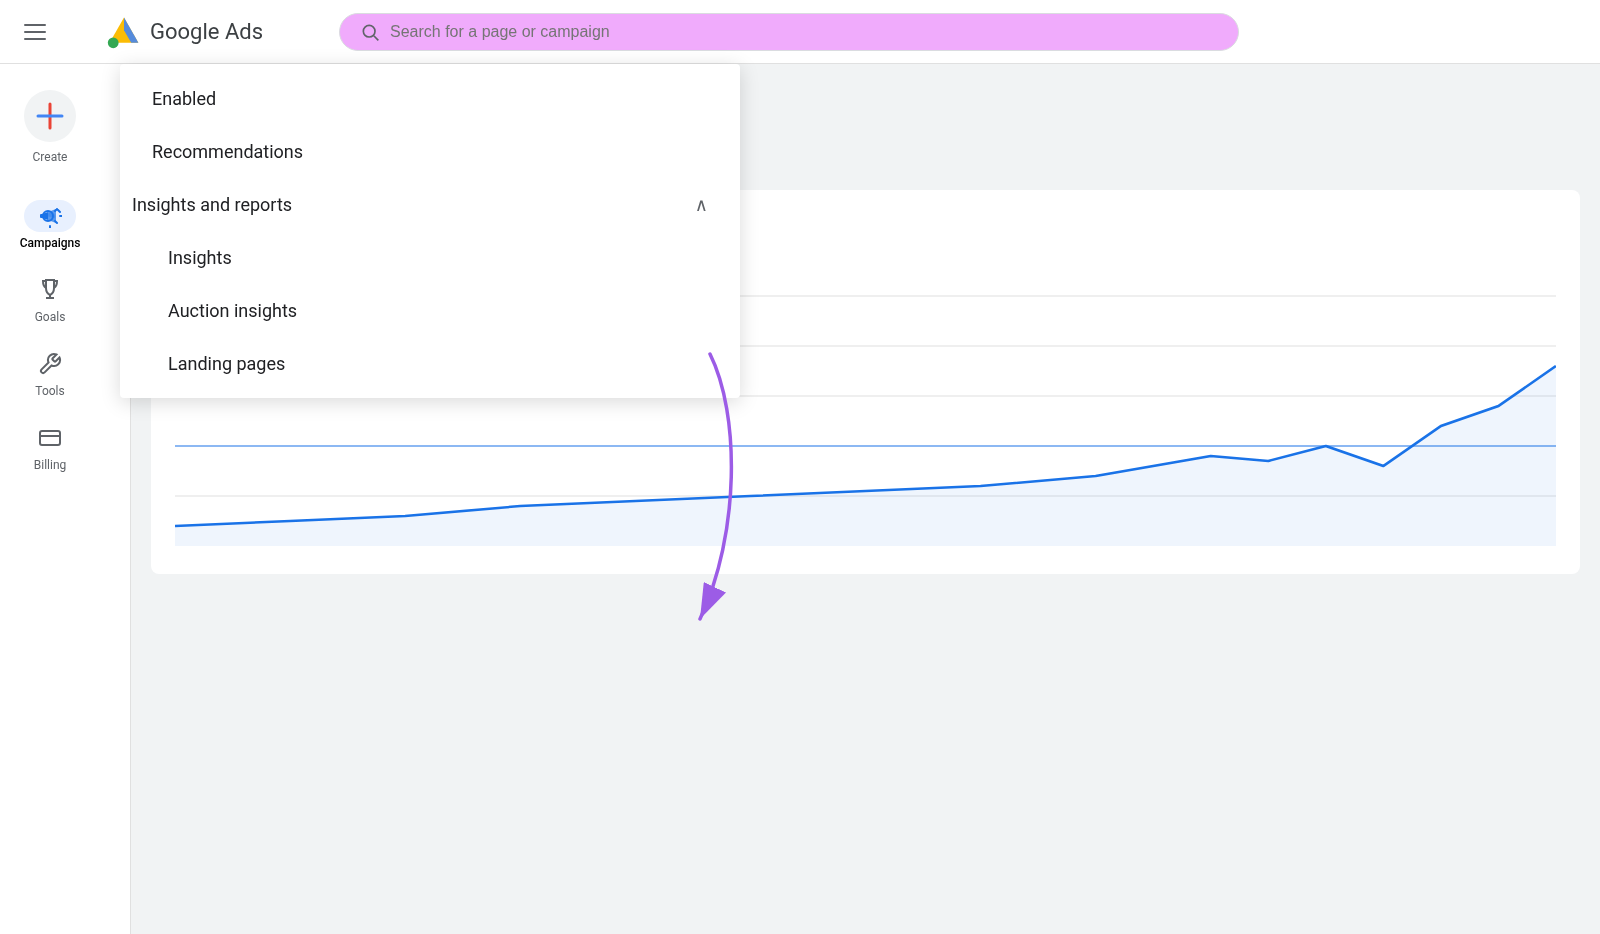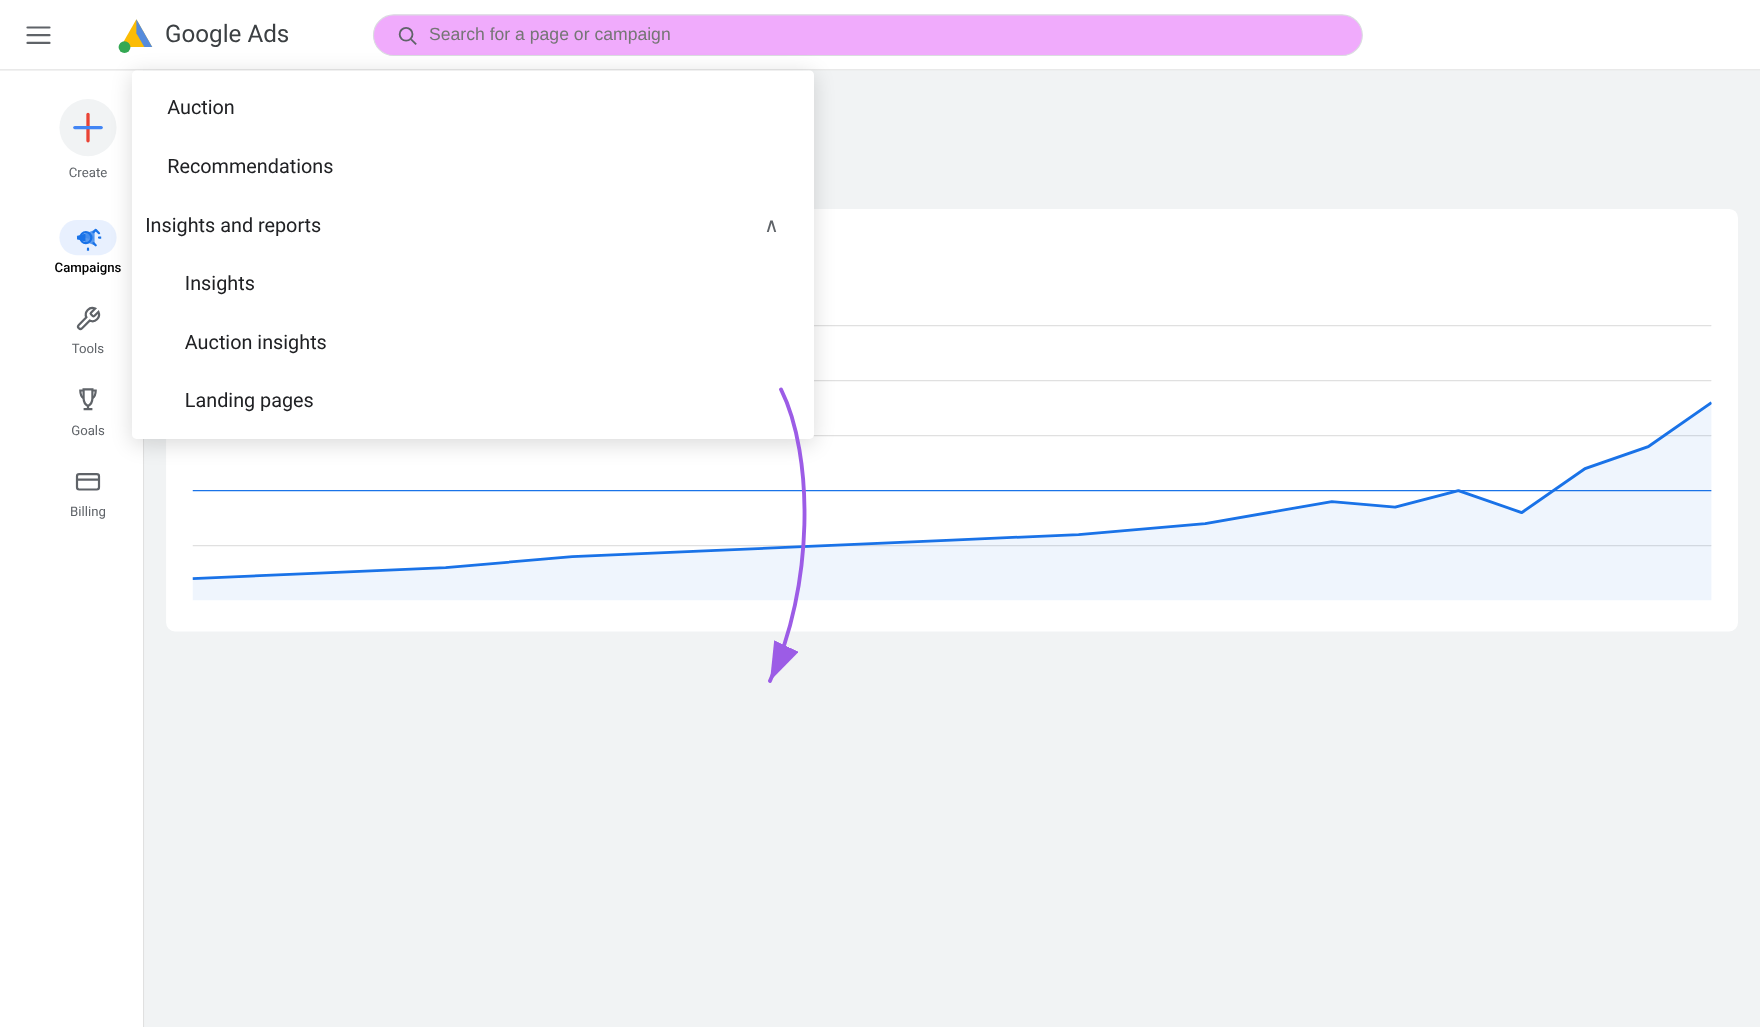--- a/index.html
+++ b/index.html
@@ -82,21 +82,21 @@
       display: flex;
       height: calc(934px - 64px);
     }
 
     
     .sidebar {
       width: 131px;
       background: #fff;
       display: flex;
       flex-direction: column;
-      align-items: flex-end;
+      align-items: flex-start;
       padding-top: 16px;
       border-right: 1px solid #e0e0e0;
       flex-shrink: 0;
       z-index: 5;
     }
     .sidebar-item {
       display: flex;
       flex-direction: column;
       align-items: center;
       gap: 4px;
@@ -314,43 +314,43 @@
           <path d="M10 8 L18 5 L18 19 L10 16 Z" fill="#1a73e8" opacity="0.7"></path>
           <rect x="2" y="10" width="3" height="4" rx="1" fill="#1a73e8"></rect>
         </svg>
       </div>
       <span class="sidebar-label">Campaigns</span>
     </div>
 
     <div class="sidebar-item">
       <div class="icon-bg">
         <svg width="24" height="24" viewBox="0 0 24 24" fill="none" stroke="#5f6368" stroke-width="2">
-          <path d="M14.7 6.3a1 1 0 0 0 0 1.4l1.6 1.6a1 1 0 0 0 1.4 0l3.77-3.77a6 6 0 0 1-7.94 7.94l-6.91 6.91a2.12 2.12 0 0 1-3-3l6.91-6.91a6 6 0 0 1 7.94-7.94l-3.76 3.76z"></path>
-        </svg>
-      </div>
-      <span class="sidebar-label">Tools</span>
-    </div>
-
-    <div class="sidebar-item">
-      <div class="icon-bg">
-        <svg width="24" height="24" viewBox="0 0 24 24" fill="none" stroke="#5f6368" stroke-width="2">
 
           <path d="M8 2 L16 2 L16 10 Q16 15 12 17 Q8 15 8 10 Z"></path>
           <path d="M8 3 L5 3 Q5 8 8 10"></path>
           <path d="M16 3 L19 3 Q19 8 16 10"></path>
           <line x1="12" y1="17" x2="12" y2="20"></line>
           <line x1="8" y1="20" x2="16" y2="20"></line>
         </svg>
       </div>
       <span class="sidebar-label">Goals</span>
     </div>
 
     <div class="sidebar-item">
       <div class="icon-bg">
         <svg width="24" height="24" viewBox="0 0 24 24" fill="none" stroke="#5f6368" stroke-width="2">
+          <path d="M14.7 6.3a1 1 0 0 0 0 1.4l1.6 1.6a1 1 0 0 0 1.4 0l3.77-3.77a6 6 0 0 1-7.94 7.94l-6.91 6.91a2.12 2.12 0 0 1-3-3l6.91-6.91a6 6 0 0 1 7.94-7.94l-3.76 3.76z"></path>
+        </svg>
+      </div>
+      <span class="sidebar-label">Tools</span>
+    </div>
+
+    <div class="sidebar-item">
+      <div class="icon-bg">
+        <svg width="24" height="24" viewBox="0 0 24 24" fill="none" stroke="#5f6368" stroke-width="2">
           <rect x="2" y="5" width="20" height="14" rx="2"></rect>
           <line x1="2" y1="10" x2="22" y2="10"></line>
         </svg>
       </div>
       <span class="sidebar-label">Billing</span>
     </div>
   </div>
 
   <div class="content">
 
@@ -391,21 +391,21 @@
 
         <polygon points="0,280 100,275 200,270 300,260 400,255 500,250 600,245 700,240 800,230 900,210 950,215 1000,200 1050,220 1100,180 1150,160 1200,120 1200,300 0,300" fill="#1a73e8" opacity="0.07"></polygon>
       </svg>
     </div>
   </div>
 </div>
 
 <div class="dropdown-menu">
 
   <div class="menu-item">
-    <span>Auction</span>
+    <span>Enabled</span>
   </div>
 
   <div class="menu-item">
     <span>Recommendations</span>
   </div>
 
   <div class="menu-item section-header">
     <span>Insights and reports</span>
     <span class="chevron-icon">∧</span>
   </div>

